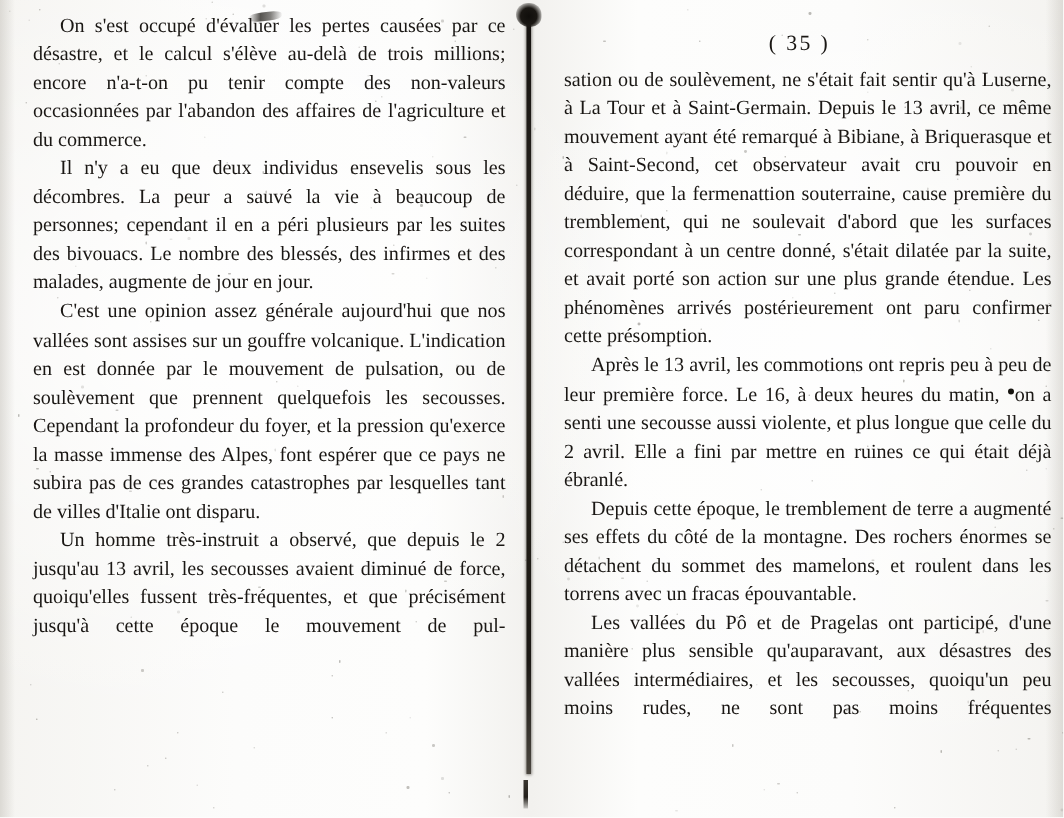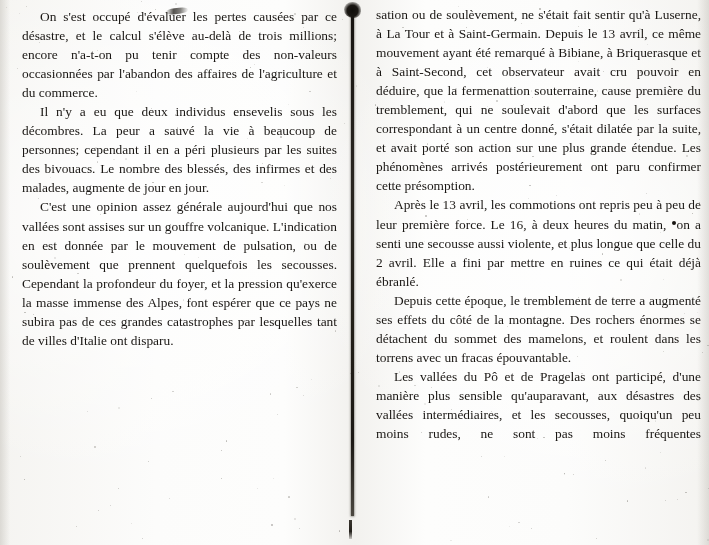--- a/index.html
+++ b/index.html
@@ -368,29 +368,31 @@
       <span class="speck" style="width: 1.7px; height: 1.7px; left: 617.5px; top: 374.3px; opacity: 0.32;"></span>
     </div>
 
   <div class="page-half" id="page-left">
     <div class="folio-smudge"></div>
 
     <div class="col-body" id="body-left">
       <p>On s'est occupé d'évaluer les pertes causées par ce désastre, et le calcul s'élève au-delà de trois millions; encore n'a-t-on pu tenir compte des non-valeurs occasionnées par l'abandon des affaires de l'agriculture et du commerce.</p>
       <p>Il n'y a eu que deux individus ensevelis sous les décombres. La peur a sauvé la vie à beaucoup de personnes; cependant il en a péri plusieurs par les suites des bivouacs. Le nombre des blessés, des infirmes et des malades, augmente de jour en jour.</p>
       <p>C'est une opinion assez générale aujourd'hui que nos vallées sont assises sur un gouffre volcanique. L'indication en est donnée par le mouvement de pulsation, ou de soulèvement que prennent quelquefois les secousses. Cependant la profondeur du foyer, et la pression qu'exerce la masse immense des Alpes, font espérer que ce pays ne subira pas de ces grandes catastrophes par lesquelles tant de villes d'Italie ont disparu.</p>
+      <p class="carry">Un homme très-instruit a observé, que depuis le 2 jusqu'au 13 avril, les secousses avaient diminué de force, quoiqu'elles fussent très-fréquentes, et que précisément jusqu'à cette époque le mouvement de pul-</p>
     </div>
     <div class="edge-shade-left"></div>
   </div>
 
   <div id="gutter"></div>
   <div id="gutter-blot"></div>
   <div id="gutter-tail"></div>
 
   <div class="page-half" id="page-right">
+    <div class="folio" id="folio-right">( 35 )</div>
 
     <div class="col-body" id="body-right">
       <p class="no-indent">sation ou de soulèvement, ne s'était fait sentir qu'à Luserne, à La Tour et à Saint-Germain. Depuis le 13 avril, ce même mouvement ayant été remarqué à Bibiane, à Briquerasque et à Saint-Second, cet observateur avait cru pouvoir en déduire, que la fermenattion souterraine, cause première du tremblement, qui ne soulevait d'abord que les surfaces correspondant à un centre donné, s'était dilatée par la suite, et avait porté son action sur une plus grande étendue. Les phénomènes arrivés postérieurement ont paru confirmer cette présomption.</p>
       <p>Après le 13 avril, les commotions ont repris peu à peu de leur première force. Le 16, à deux heures du matin, <span class="blot"></span>on a senti une secousse aussi violente, et plus longue que celle du 2 avril. Elle a fini par mettre en ruines ce qui était déjà ébranlé.</p>
       <p>Depuis cette époque, le tremblement de terre a augmenté ses effets du côté de la montagne. Des rochers énormes se détachent du sommet des mamelons, et roulent dans les torrens avec un fracas épouvantable.</p>
       <p class="carry">Les vallées du Pô et de Pragelas ont participé, d'une manière plus sensible qu'auparavant, aux désastres des vallées intermédiaires, et les secousses, quoiqu'un peu moins rudes, ne sont pas moins fréquentes</p>
     </div>
     <div class="edge-shade-right"></div>
   </div>
 

